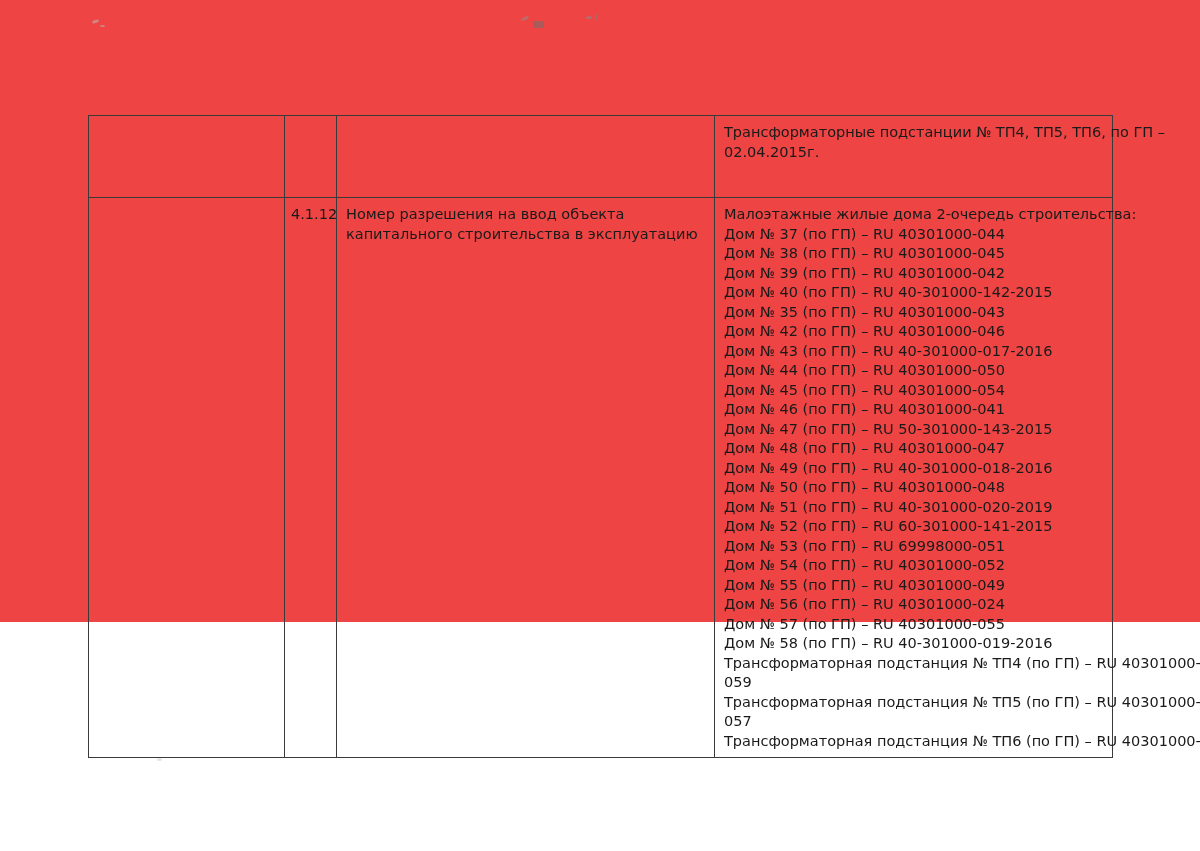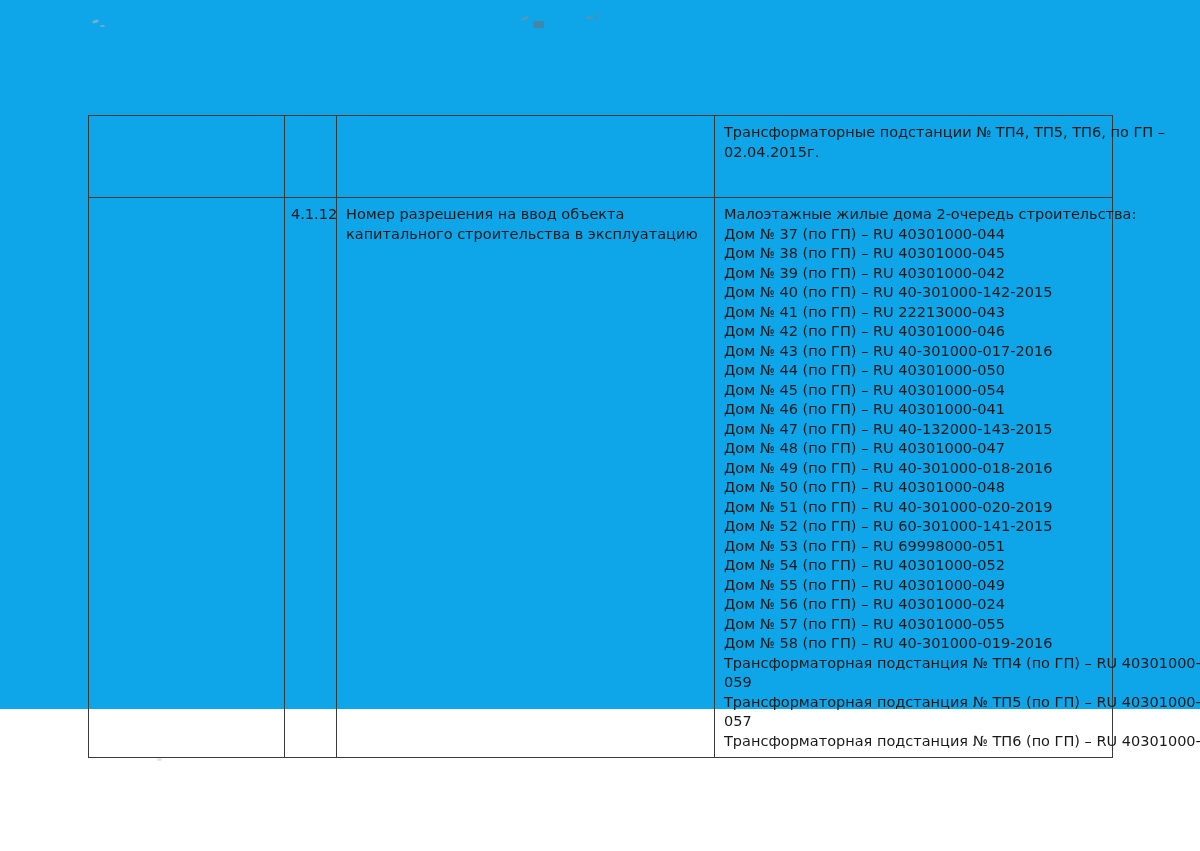--- a/index.html
+++ b/index.html
@@ -13,22 +13,22 @@
     font-family: "DejaVu Sans", sans-serif;
     color: #1a1a1a;
     position: relative;
     overflow: hidden;
   }
   .page {
     position: absolute;
     left: 0;
     top: 0;
     width: 1200px;
-    height: 709px;
-    background: #0ea5e9;
+    height: 622px;
+    background: #ef4444;
   }
   
   .speckle {
     position: absolute;
     background: #b9b9b9;
     opacity: .55;
     border-radius: 50%;
   }
   .sp1 { left: 92px;  top: 20px;  width: 7px;  height: 3px; transform: rotate(-18deg); }
   .sp2 { left: 100px; top: 25px;  width: 5px;  height: 2px; }
@@ -130,27 +130,27 @@
             <div class="desc-line">капитального строительства в эксплуатацию</div>
           </div>
         </td>
         <td class="col-d">
           <div class="cell-pad lines">
             <div>Малоэтажные жилые дома 2-очередь строительства:</div>
             <div>Дом № 37 (по ГП) – RU 40301000-044</div>
             <div>Дом № 38 (по ГП) – RU 40301000-045</div>
             <div>Дом № 39 (по ГП) – RU 40301000-042</div>
             <div>Дом № 40 (по ГП) – RU 40-301000-142-2015</div>
-            <div>Дом № 41 (по ГП) – RU 22213000-043</div>
+            <div>Дом № 35 (по ГП) – RU 40301000-043</div>
             <div>Дом № 42 (по ГП) – RU 40301000-046</div>
             <div>Дом № 43 (по ГП) – RU 40-301000-017-2016</div>
             <div>Дом № 44 (по ГП) – RU 40301000-050</div>
             <div>Дом № 45 (по ГП) – RU 40301000-054</div>
             <div>Дом № 46 (по ГП) – RU 40301000-041</div>
-            <div>Дом № 47 (по ГП) – RU 40-132000-143-2015</div>
+            <div>Дом № 47 (по ГП) – RU 50-301000-143-2015</div>
             <div>Дом № 48 (по ГП) – RU 40301000-047</div>
             <div>Дом № 49 (по ГП) – RU 40-301000-018-2016</div>
             <div>Дом № 50 (по ГП) – RU 40301000-048</div>
             <div>Дом № 51 (по ГП) – RU 40-301000-020-2019</div>
             <div>Дом № 52 (по ГП) – RU 60-301000-141-2015</div>
             <div>Дом № 53 (по ГП) – RU 69998000-051</div>
             <div>Дом № 54 (по ГП) – RU 40301000-052</div>
             <div>Дом № 55 (по ГП) – RU 40301000-049</div>
             <div>Дом № 56 (по ГП) – RU 40301000-024</div>
             <div>Дом № 57 (по ГП) – RU 40301000-055</div>

